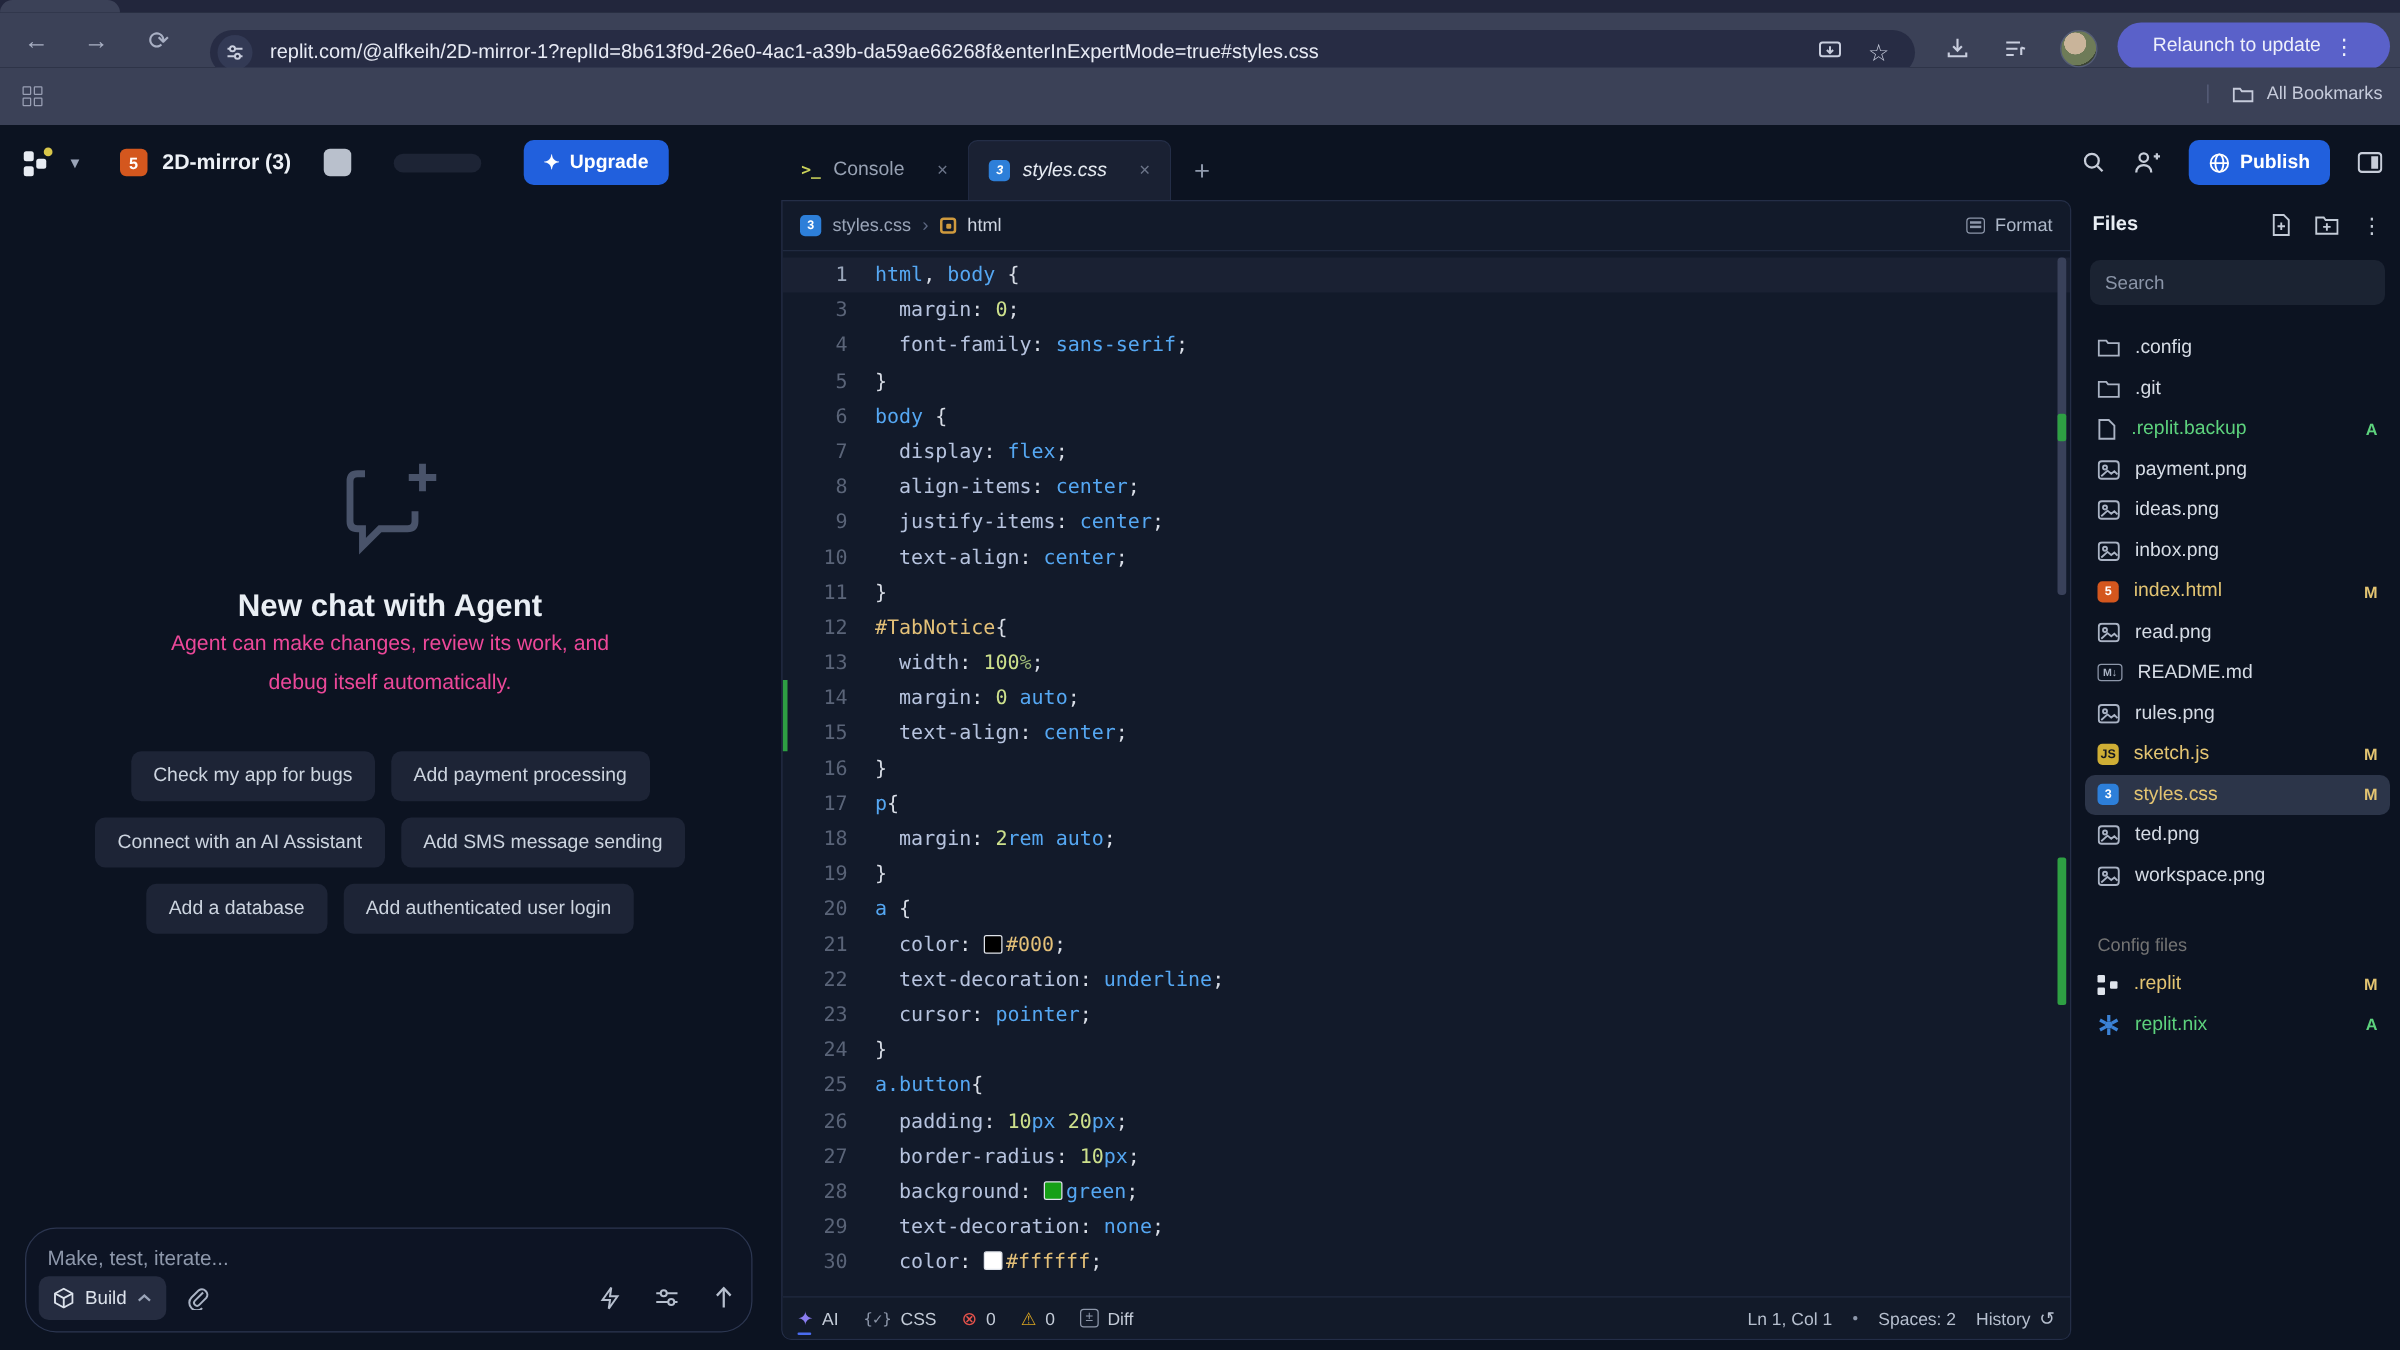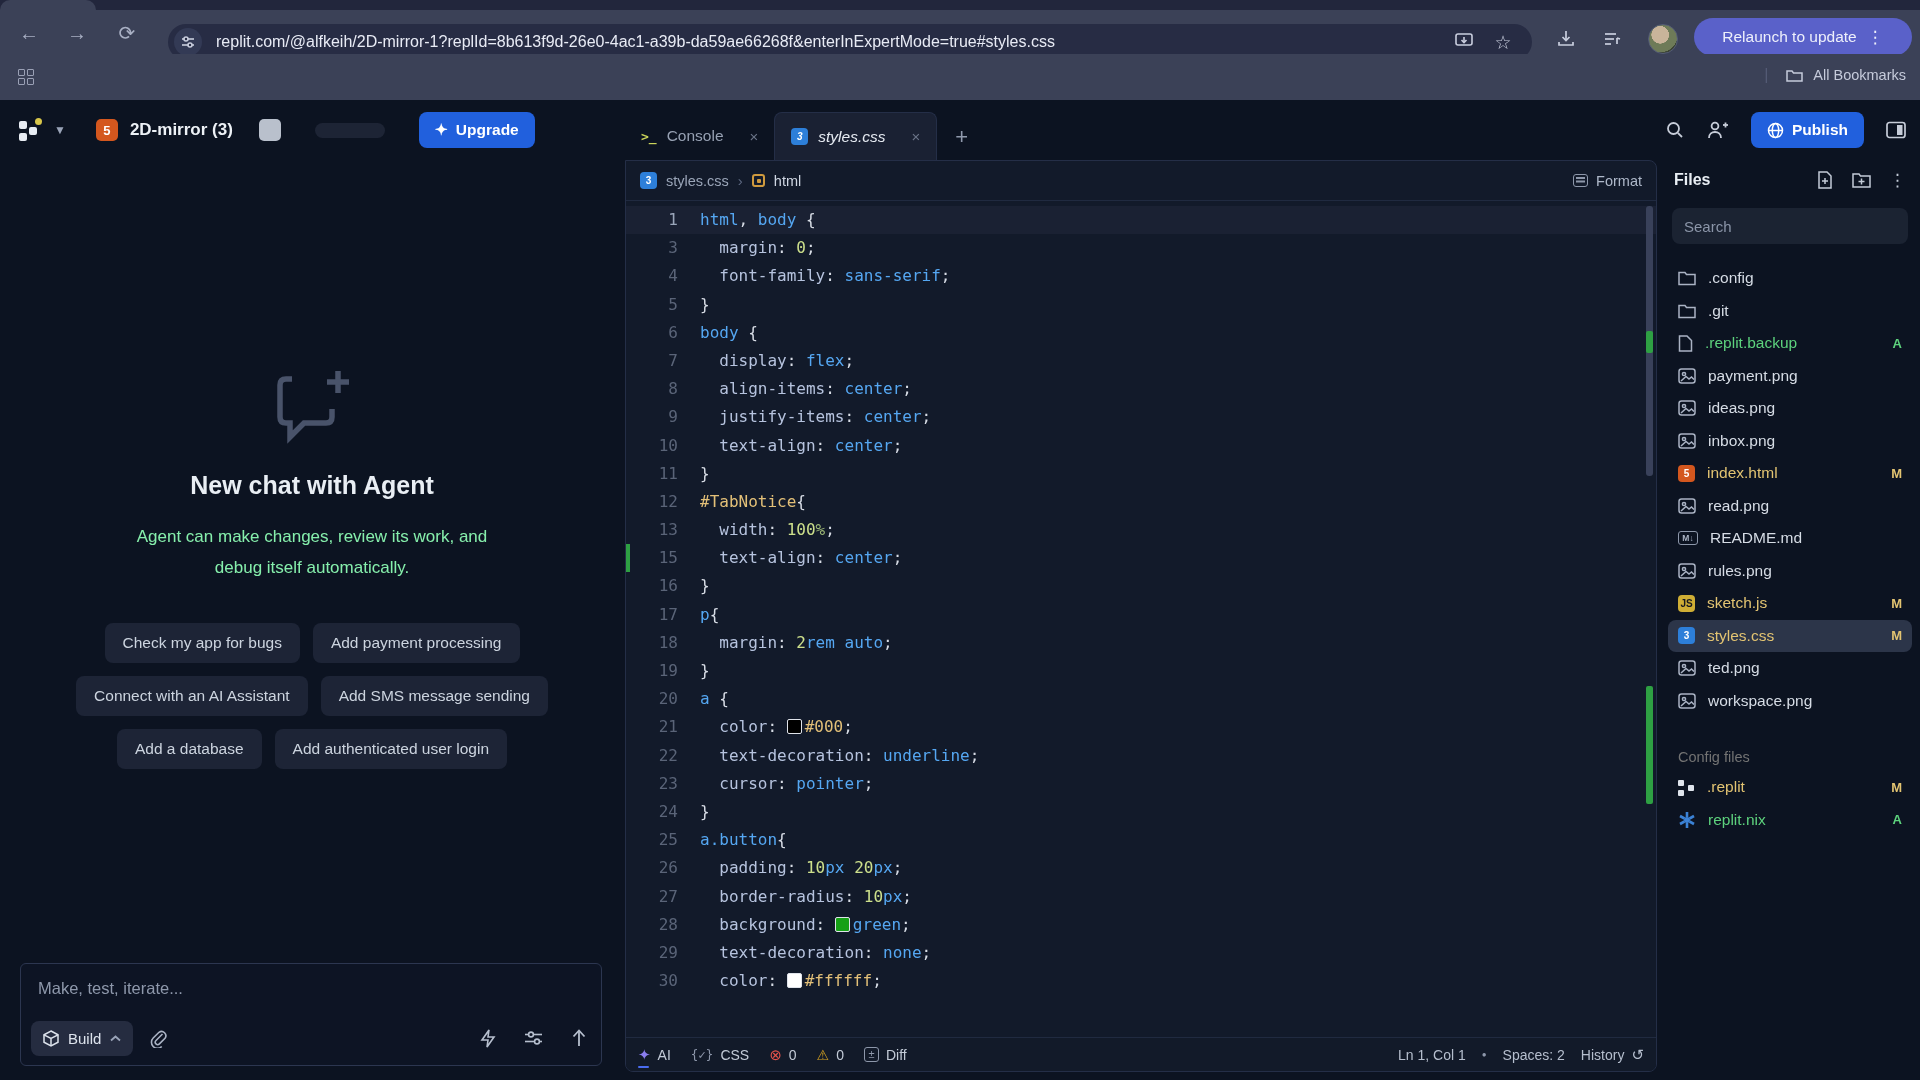--- a/index.html
+++ b/index.html
@@ -40,24 +40,24 @@
   #progresspill { width:70px; height:15px; background:#1d2435; border-radius:8px; margin-left:22px; }
   .bluebtn { display:flex; align-items:center; gap:8px; background:#2160dd; color:#fff; border:none; border-radius:8px; height:36px; padding:0 16px; font-size:15.5px; font-weight:600; font-family:inherit; }
   #upgradebtn { margin-left:22px; }
   #ws-right { position:absolute; right:14px; top:0; height:60px; display:flex; align-items:center; gap:22px; }
   .ghosticon { color:#c7cdd9; display:inline-flex; }
 
   
   #agent { position:absolute; left:10px; top:160px; width:604px; bottom:10px; }
   #agent-center { position:absolute; top:205px; left:0; right:0; display:flex; flex-direction:column; align-items:center; text-align:center; }
   #agent-title { margin-top:22px; color:#e9eef4; font-size:25px; font-weight:700; }
-  #agent-desc { margin-top:22px; color:#86efac; font-size:17px; line-height:1.8; }
+  #agent-desc { color:#ec4899; font-size:17px; line-height:1.8; }
   #chips { margin-top:40px; width:560px; display:flex; flex-wrap:wrap; justify-content:center; gap:13px; }
   .chip { background:#1d2436; border-radius:8px; padding:11px 18px; color:#ccd4df; font-size:15.5px; white-space:nowrap; }
-  #agent-input { position:absolute; left:10px; right:12px; bottom:4px; height:103px; background:#0d1424; border:1px solid #2c3650; border-radius:6px; }
+  #agent-input { position:absolute; left:10px; right:12px; bottom:4px; height:84px; background:#0d1424; border:1px solid #2c3650; border-radius:25px; }
   #agent-ph { position:absolute; top:15px; left:17px; color:#8e98ab; font-size:16.5px; }
   #input-row { position:absolute; left:10px; right:14px; bottom:9px; height:36px; display:flex; align-items:center; }
   #buildbtn { display:flex; align-items:center; gap:9px; background:#252c40; border-radius:8px; height:35px; padding:0 12px; color:#dde3ec; font-size:15px; }
   #clipicon { margin-left:16px; }
   #input-right { margin-left:auto; display:flex; align-items:center; gap:28px; color:#b6bfce; }
 
   
   #tabs { position:absolute; left:625px; top:100px; height:60px; display:flex; align-items:flex-end; }
   .etab { height:48px; display:flex; align-items:center; gap:10px; padding:0 16px; font-size:15.5px; color:#97a1b3; }
   .etab .close { color:#6b7488; font-size:15px; margin-left:16px; }
@@ -341,20 +341,21 @@
         <div class="code-line"><span class="change-bar"></span><span class="ln">4</span><span class="code-text"><span class="tk-pun">  </span><span class="tk-prop">font-family</span><span class="tk-pun">: </span><span class="tk-val">sans-serif</span><span class="tk-pun">;</span></span></div>
         <div class="code-line"><span class="change-bar"></span><span class="ln">5</span><span class="code-text"><span class="tk-pun">}</span></span></div>
         <div class="code-line"><span class="change-bar"></span><span class="ln">6</span><span class="code-text"><span class="tk-sel">body</span><span class="tk-pun"> {</span></span></div>
         <div class="code-line"><span class="change-bar"></span><span class="ln">7</span><span class="code-text"><span class="tk-pun">  </span><span class="tk-prop">display</span><span class="tk-pun">: </span><span class="tk-val">flex</span><span class="tk-pun">;</span></span></div>
         <div class="code-line"><span class="change-bar"></span><span class="ln">8</span><span class="code-text"><span class="tk-pun">  </span><span class="tk-prop">align-items</span><span class="tk-pun">: </span><span class="tk-val">center</span><span class="tk-pun">;</span></span></div>
         <div class="code-line"><span class="change-bar"></span><span class="ln">9</span><span class="code-text"><span class="tk-pun">  </span><span class="tk-prop">justify-items</span><span class="tk-pun">: </span><span class="tk-val">center</span><span class="tk-pun">;</span></span></div>
         <div class="code-line"><span class="change-bar"></span><span class="ln">10</span><span class="code-text"><span class="tk-pun">  </span><span class="tk-prop">text-align</span><span class="tk-pun">: </span><span class="tk-val">center</span><span class="tk-pun">;</span></span></div>
         <div class="code-line"><span class="change-bar"></span><span class="ln">11</span><span class="code-text"><span class="tk-pun">}</span></span></div>
         <div class="code-line"><span class="change-bar"></span><span class="ln">12</span><span class="code-text"><span class="tk-idsel">#TabNotice</span><span class="tk-pun">{</span></span></div>
         <div class="code-line"><span class="change-bar"></span><span class="ln">13</span><span class="code-text"><span class="tk-pun">  </span><span class="tk-prop">width</span><span class="tk-pun">: </span><span class="tk-num">100</span><span class="tk-unitg">%</span><span class="tk-pun">;</span></span></div>
+        <div class="code-line"><span class="change-bar on"></span><span class="ln">14</span><span class="code-text"><span class="tk-pun">  </span><span class="tk-prop">margin</span><span class="tk-pun">: </span><span class="tk-num">0</span><span class="tk-pun"> </span><span class="tk-val">auto</span><span class="tk-pun">;</span></span></div>
         <div class="code-line"><span class="change-bar on"></span><span class="ln">15</span><span class="code-text"><span class="tk-pun">  </span><span class="tk-prop">text-align</span><span class="tk-pun">: </span><span class="tk-val">center</span><span class="tk-pun">;</span></span></div>
         <div class="code-line"><span class="change-bar"></span><span class="ln">16</span><span class="code-text"><span class="tk-pun">}</span></span></div>
         <div class="code-line"><span class="change-bar"></span><span class="ln">17</span><span class="code-text"><span class="tk-sel">p</span><span class="tk-pun">{</span></span></div>
         <div class="code-line"><span class="change-bar"></span><span class="ln">18</span><span class="code-text"><span class="tk-pun">  </span><span class="tk-prop">margin</span><span class="tk-pun">: </span><span class="tk-num">2</span><span class="tk-unit">rem</span><span class="tk-pun"> </span><span class="tk-val">auto</span><span class="tk-pun">;</span></span></div>
         <div class="code-line"><span class="change-bar"></span><span class="ln">19</span><span class="code-text"><span class="tk-pun">}</span></span></div>
         <div class="code-line"><span class="change-bar"></span><span class="ln">20</span><span class="code-text"><span class="tk-sel">a</span><span class="tk-pun"> {</span></span></div>
         <div class="code-line"><span class="change-bar"></span><span class="ln">21</span><span class="code-text"><span class="tk-pun">  </span><span class="tk-prop">color</span><span class="tk-pun">: </span><span class="swatch" style="background: rgb(0, 0, 0);"></span><span class="tk-hex">#000</span><span class="tk-pun">;</span></span></div>
         <div class="code-line"><span class="change-bar"></span><span class="ln">22</span><span class="code-text"><span class="tk-pun">  </span><span class="tk-prop">text-decoration</span><span class="tk-pun">: </span><span class="tk-val">underline</span><span class="tk-pun">;</span></span></div>
         <div class="code-line"><span class="change-bar"></span><span class="ln">23</span><span class="code-text"><span class="tk-pun">  </span><span class="tk-prop">cursor</span><span class="tk-pun">: </span><span class="tk-val">pointer</span><span class="tk-pun">;</span></span></div>
         <div class="code-line"><span class="change-bar"></span><span class="ln">24</span><span class="code-text"><span class="tk-pun">}</span></span></div>

